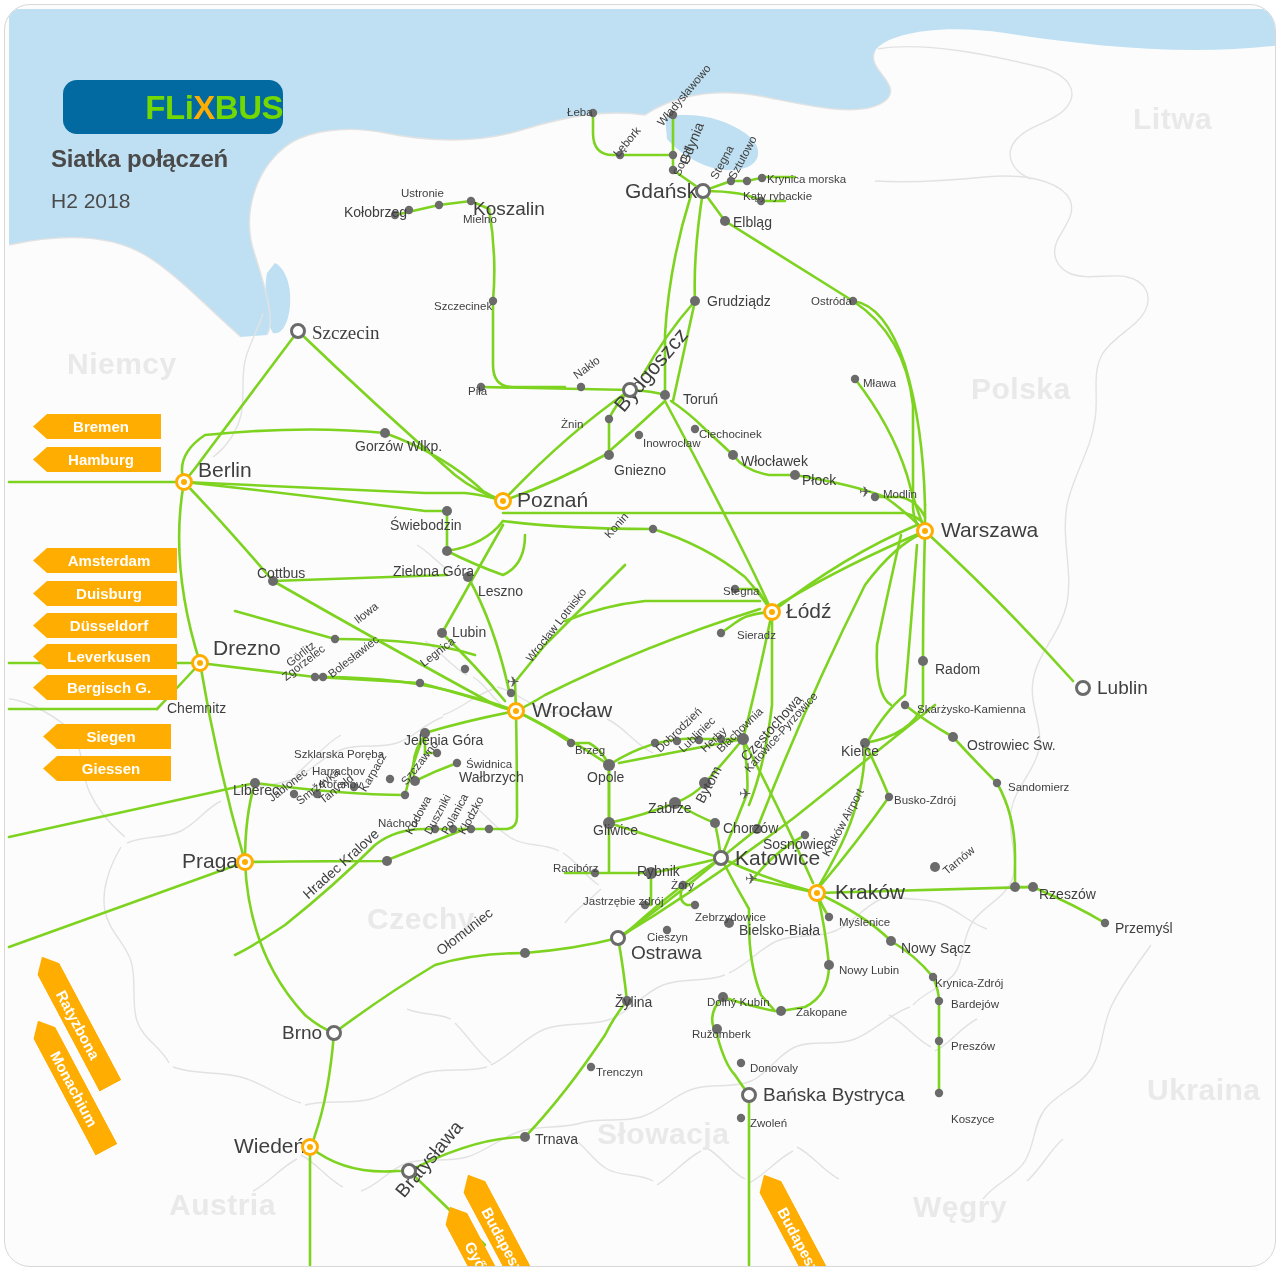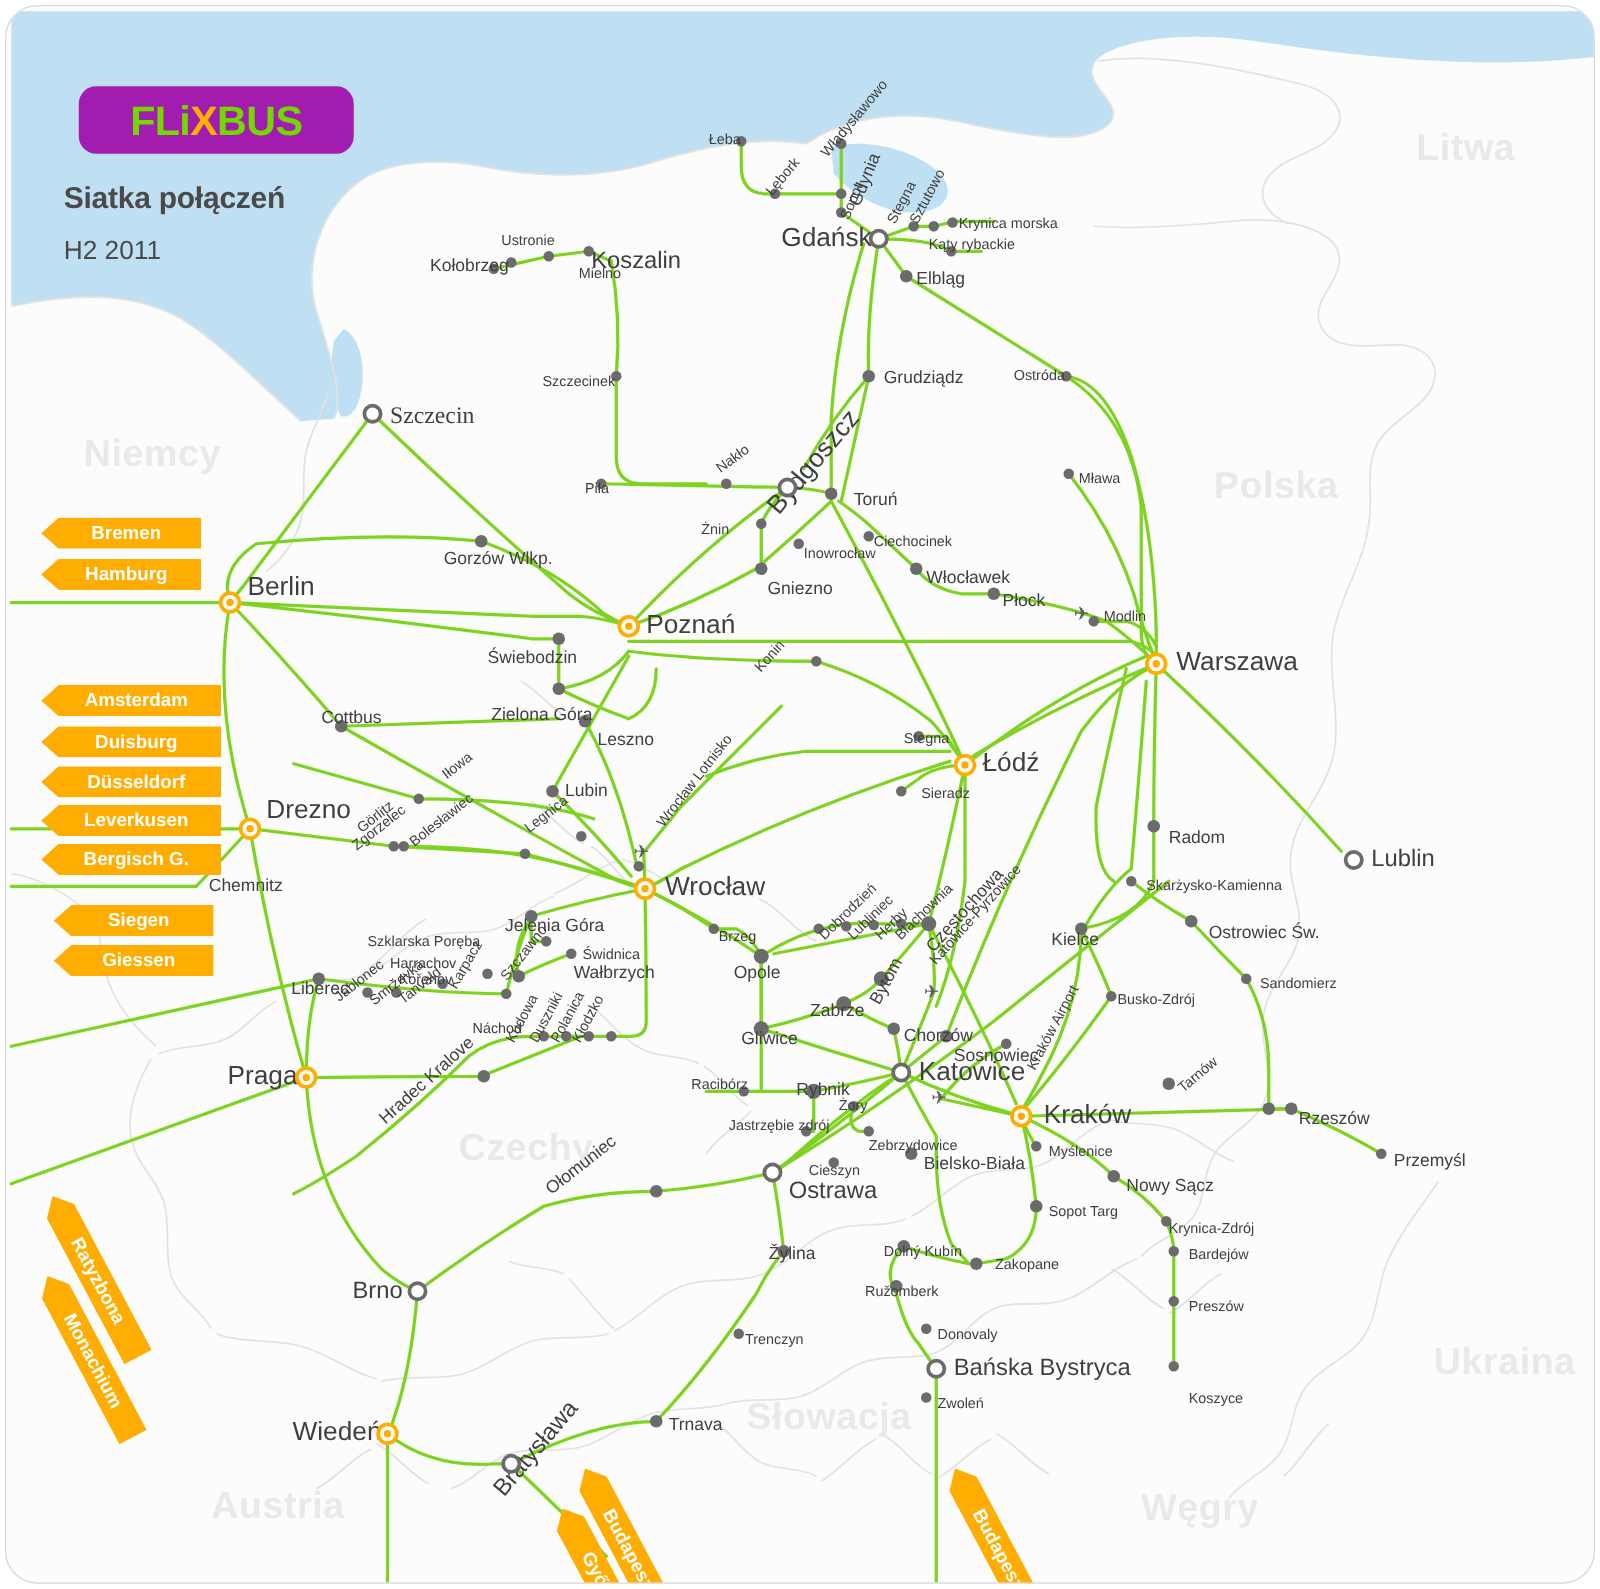--- a/index.html
+++ b/index.html
@@ -9,23 +9,23 @@
     background:#ffffff;
   }
   .frame{
     position:absolute;left:4px;top:4px;width:1272px;height:1263px;
     border:1px solid #d8d8d8;border-radius:26px;box-sizing:border-box;
     background:#fcfcfc;overflow:hidden;
   }
   svg.layer{position:absolute;left:0;top:0;width:1280px;height:1271px;overflow:visible;}
   
   .logo-card{
-    position:absolute;left:58px;top:64px;width:220px;height:54px;
-    background:#a21caf;border-radius:14px;display:flex;align-items:center;
-    justify-content:center;z-index:40;
+    position:absolute;left:58px;top:75px;width:220px;height:54px;
+    background:#0369a1;border-radius:14px;display:flex;align-items:center;
+    justify-content:flex-end;z-index:40;
   }
   .logo-text{font-size:33px;font-weight:bold;letter-spacing:-0.5px;line-height:1;}
   .logo-text .g{color:#73d700;}
   .logo-text .o{color:#ffad00;}
   .title{
     position:absolute;left:46px;top:140px;z-index:40;
     font-size:24px;font-weight:bold;color:#4a4a4a;letter-spacing:-0.2px;
   }
   .subtitle{
     position:absolute;left:46px;top:184px;z-index:40;
@@ -568,21 +568,21 @@
         <div class="city md" style="left: 930px; top: 657px;">Radom</div>
         <div class="city sm" style="left: 912px; top: 699px;">Skarżysko-Kamienna</div>
         <div class="city md" style="left: 962px; top: 733px;">Ostrowiec Św.</div>
         <div class="city sm" style="left: 1003px; top: 777px;">Sandomierz</div>
         <div class="city sm" style="left: 889px; top: 790px;">Busko-Zdrój</div>
         <div class="city sm rot" style="left: 940px; top: 862px; transform: rotate(-40deg);">Tarnów</div>
         <div class="city md" style="left: 1034px; top: 882px;">Rzeszów</div>
         <div class="city md" style="left: 1110px; top: 916px;">Przemyśl</div>
         <div class="city sm" style="left: 834px; top: 912px;">Myślenice</div>
         <div class="city md" style="left: 896px; top: 936px;">Nowy Sącz</div>
-        <div class="city sm" style="left: 834px; top: 960px;">Sopot Targ</div>
+        <div class="city sm" style="left: 834px; top: 960px;">Nowy Lubin</div>
         <div class="city sm" style="left: 791px; top: 1002px;">Zakopane</div>
         <div class="city sm" style="left: 930px; top: 973px;">Krynica-Zdrój</div>
         <div class="city sm" style="left: 946px; top: 994px;">Bardejów</div>
         <div class="city sm" style="left: 946px; top: 1036px;">Preszów</div>
         <div class="city sm" style="left: 946px; top: 1084px; margin-top: 25px;">Koszyce</div>
         <div class="city sm" style="left: 702px; top: 992px;">Dolný Kubín</div>
         <div class="city sm" style="left: 687px; top: 1024px;">Ružomberk</div>
         <div class="city sm" style="left: 745px; top: 1058px;">Donovaly</div>
         <div class="city sm" style="left: 745px; top: 1113px;">Zwoleń</div>
         <div class="city md" style="left: 610px; top: 990px;">Žylina</div>
@@ -613,16 +613,16 @@
         <div class="tag diag" style="left: 44px; top: 1010px; width: 110px; transform: rotate(62deg);">Monachium</div>
         <div class="tag diag" style="left: 474px; top: 1164px; width: 108px; transform: rotate(62deg);">Budapeszt</div>
         <div class="tag diag" style="left: 456px; top: 1196px; width: 72px; transform: rotate(62deg);">Győr</div>
         <div class="tag diag" style="left: 770px; top: 1164px; width: 108px; transform: rotate(62deg);">Budapeszt</div>
       </div>
 
     <div class="logo-card">
       <div class="logo-text"><span class="g">FLi</span><span class="o">X</span><span class="g">BUS</span></div>
     </div>
     <div class="title">Siatka połączeń</div>
-    <div class="subtitle">H2 2011</div>
+    <div class="subtitle">H2 2018</div>
 
   </div>
 </div>
 
 </body></html>

